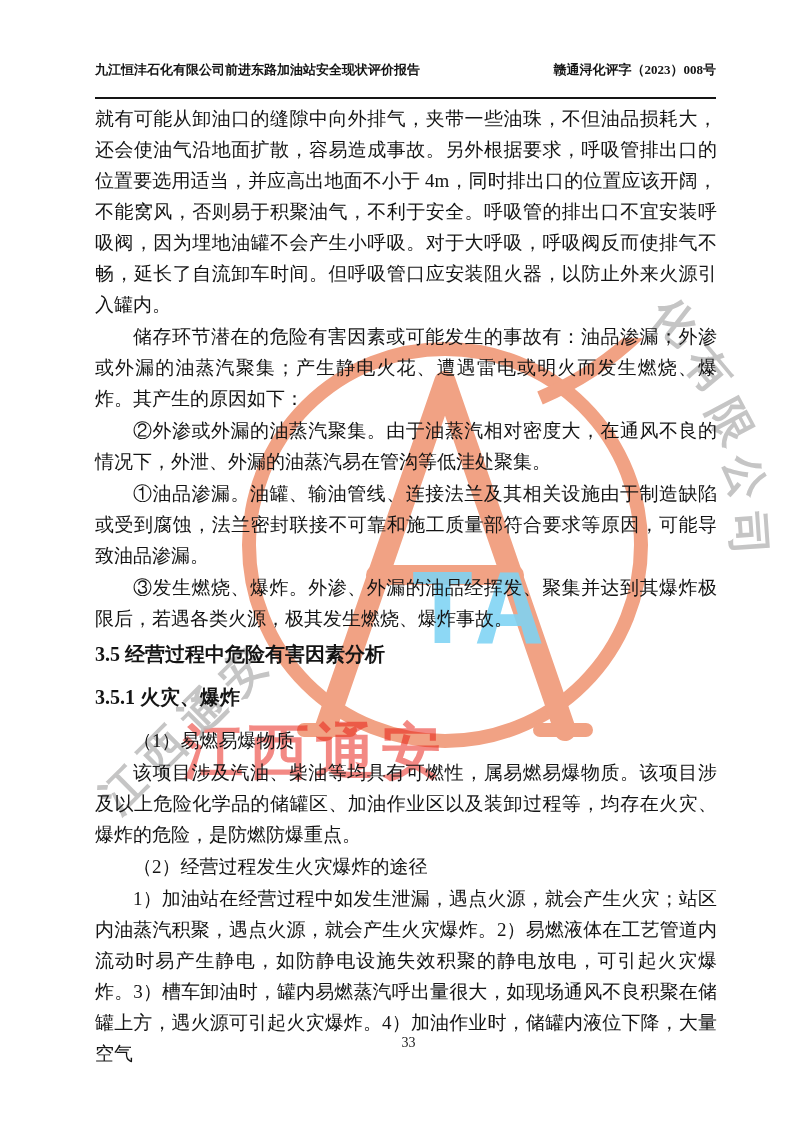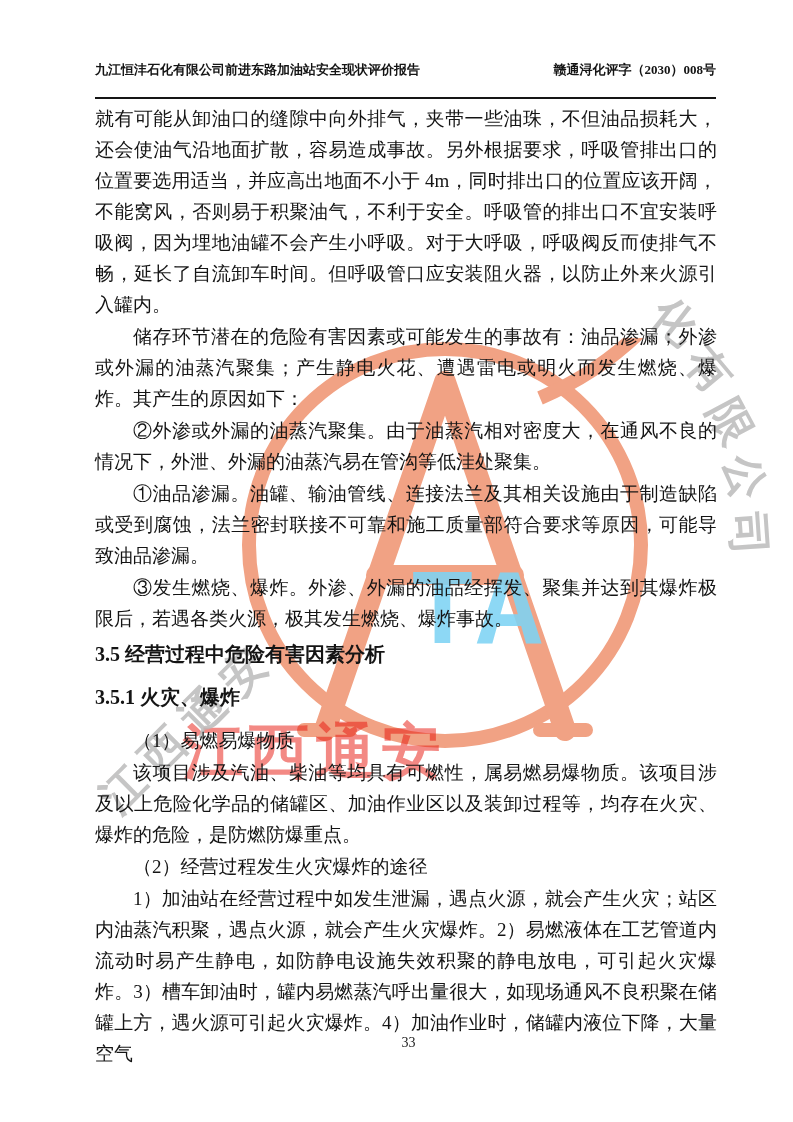--- a/index.html
+++ b/index.html
@@ -86,21 +86,21 @@
     <span class="wm-arc" style="left:726px;top:512px;transform:rotate(86deg);">司</span>
 
     <span class="wm-arc" style="left:102px;top:768px;transform:rotate(-45deg);">江</span>
     <span class="wm-arc" style="left:142px;top:729px;transform:rotate(-45deg);">西</span>
     <span class="wm-arc" style="left:182px;top:690px;transform:rotate(-45deg);">通</span>
     <span class="wm-arc" style="left:222px;top:651px;transform:rotate(-45deg);">安</span>
   </div>
 
   <div class="hdr">
     <span>九江恒沣石化有限公司前进东路加油站安全现状评价报告</span>
-    <span>赣通浔化评字（2030）008号</span>
+    <span>赣通浔化评字（2023）008号</span>
   </div>
 
   <div class="doc">
     <p>就有可能从卸油口的缝隙中向外排气，夹带一些油珠，不但油品损耗大，还会使油气沿地面扩散，容易造成事故。另外根据要求，呼吸管排出口的位置要选用适当，并应高出地面不小于 4m，同时排出口的位置应该开阔，不能窝风，否则易于积聚油气，不利于安全。呼吸管的排出口不宜安装呼吸阀，因为埋地油罐不会产生小呼吸。对于大呼吸，呼吸阀反而使排气不畅，延长了自流卸车时间。但呼吸管口应安装阻火器，以防止外来火源引入罐内。</p>
     <p class="ind">储存环节潜在的危险有害因素或可能发生的事故有：油品渗漏；外渗或外漏的油蒸汽聚集；产生静电火花、遭遇雷电或明火而发生燃烧、爆炸。其产生的原因如下：</p>
     <p class="ind">②外渗或外漏的油蒸汽聚集。由于油蒸汽相对密度大，在通风不良的情况下，外泄、外漏的油蒸汽易在管沟等低洼处聚集。</p>
     <p class="ind">①油品渗漏。油罐、输油管线、连接法兰及其相关设施由于制造缺陷或受到腐蚀，法兰密封联接不可靠和施工质量部符合要求等原因，可能导致油品渗漏。</p>
     <p class="ind">③发生燃烧、爆炸。外渗、外漏的油品经挥发、聚集并达到其爆炸极限后，若遇各类火源，极其发生燃烧、爆炸事故。</p>
     <p class="h1">3.5 经营过程中危险有害因素分析</p>
     <p class="h2">3.5.1 火灾、爆炸</p>

